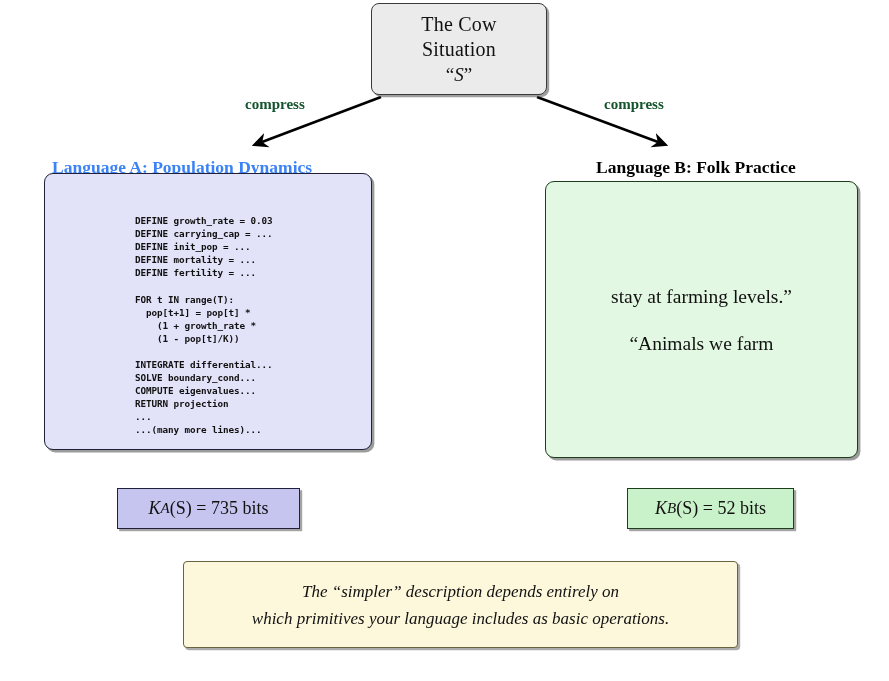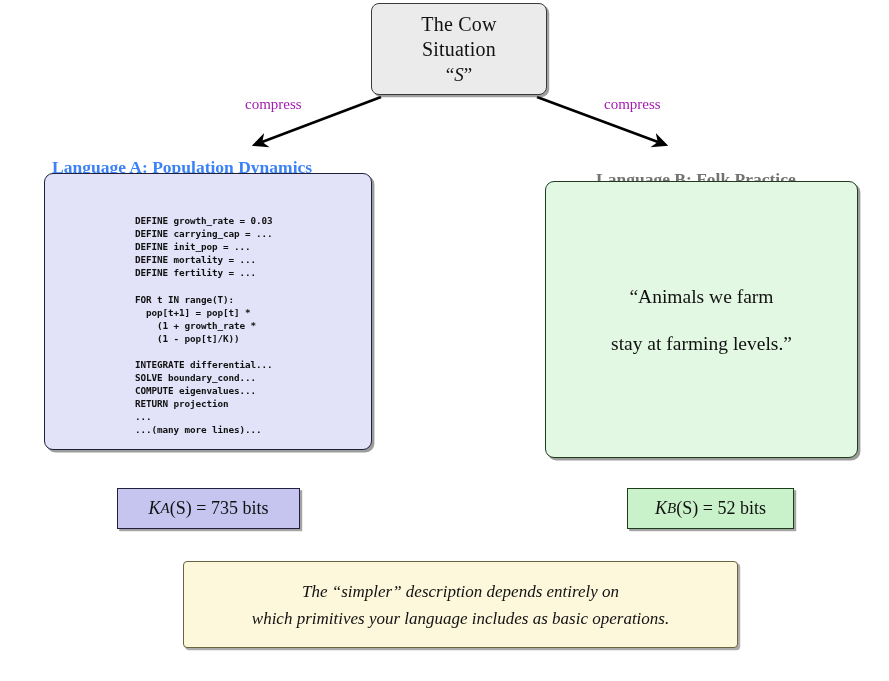--- a/index.html
+++ b/index.html
@@ -43,33 +43,34 @@
   }
   #source-node .sym {
     font-size: 19px;
     line-height: 25px;
   }
   #source-node .sym i { font-style: italic; }
 
   
   .edge-label {
     font-size: 15px;
-    color: #a21caf;
+    color: #14532d;
+    font-weight: bold;
   }
   #label-compress-left { left: 245px; top: 96px; }
   #label-compress-right { left: 604px; top: 96px; }
 
   
   .col-heading {
     font-size: 17.5px;
     font-weight: bold;
     white-space: nowrap;
   }
   #heading-language-a { left: 52px; top: 157px; color: #3b82f6; }
-  #heading-language-b { left: 596px; top: 157px; color: #737373; margin-top: 12px; }
+  #heading-language-b { left: 596px; top: 157px; color: #000000; }
 
   
   #panel-language-a {
     left: 44px; top: 173px; width: 328px; height: 277px;
     background: #e2e2f8;
     border: 1.1px solid #20203a;
     border-radius: 9px;
     box-shadow: 2.4px 2.4px 0 rgba(90,90,90,0.6);
   }
   #panel-language-b {
@@ -196,22 +197,22 @@
 INTEGRATE differential...
 SOLVE boundary_cond...
 COMPUTE eigenvalues...
 RETURN projection
 ...
 ...(many more lines)...</pre>
   </div>
 
   <div class="abs" id="panel-language-b">
     <div id="folk-quote">
+      <div>stay at farming levels.”</div>
       <div>“Animals we farm</div>
-      <div>stay at farming levels.”</div>
     </div>
   </div>
 
   <div class="abs result-box" id="result-a">
     <span class="math">K</span><sub class="math">A</sub><span class="upright">(S)</span>&nbsp;<span class="upright">=</span>&nbsp;<span class="upright">735</span>&nbsp;<span class="upright">bits</span>
   </div>
 
   <div class="abs result-box" id="result-b">
     <span class="math">K</span><sub class="math">B</sub><span class="upright">(S)</span>&nbsp;<span class="upright">=</span>&nbsp;<span class="upright">52</span>&nbsp;<span class="upright">bits</span>
   </div>

